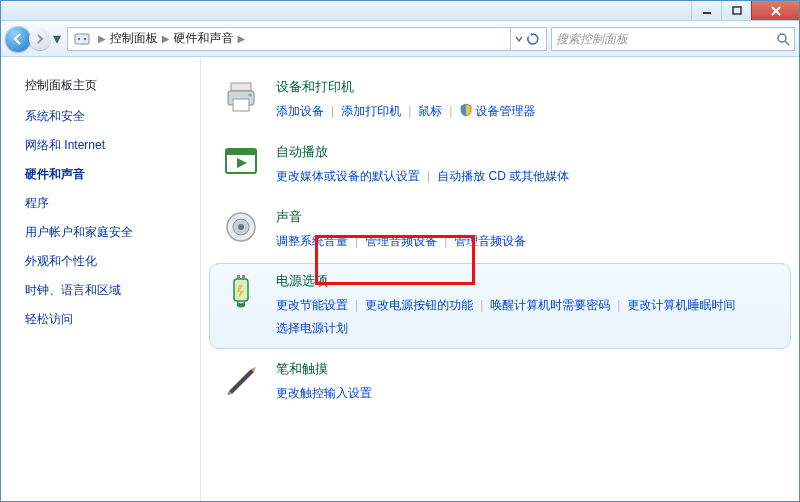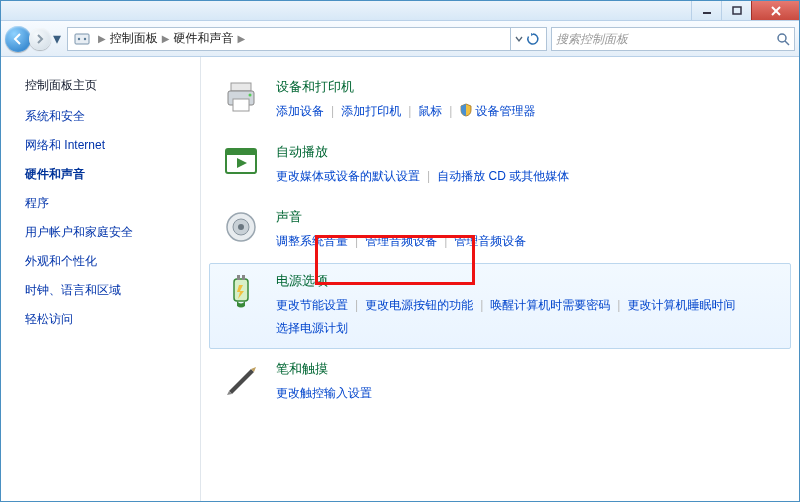--- a/index.html
+++ b/index.html
@@ -32,21 +32,21 @@
 
   
   .body { flex: 1; display: flex; min-height: 0; position: relative; }
   .sidebar { width: 200px; background: #fff; border-right: 1px solid #e0e6ec; padding: 20px 12px 10px 24px; font-size: 12px; }
   .sidebar-title { color: #0f172a; margin-bottom: 14px; font-size: 12px; }
   .sidebar-item { color: #0033aa; margin-bottom: 12px; cursor: pointer; }
   .sidebar-item.active { color: #003399; font-weight: bold; }
 
   .content { flex: 1; overflow-y: auto; padding: 12px 8px 12px 8px; font-size: 12px; position: relative; }
   .category { display: flex; padding: 8px 12px; gap: 16px; border: 1px solid transparent; margin-bottom: 2px; }
-  .category.highlight { background: linear-gradient(to bottom, #f2f9ff, #eaf4ff); border: 1px solid #bcd7ee; border-radius: 2px; }
+  .category.highlight { background: linear-gradient(to bottom, #f2f9ff, #eaf4ff); border: 1px solid #bcd7ee; border-radius: 10px; }
   .cat-icon { width: 38px; height: 38px; flex-shrink: 0; display: flex; align-items: center; justify-content: center; }
   .cat-body { flex: 1; }
   .cat-title { color: #006633; font-size: 13px; margin-bottom: 4px; cursor: pointer; }
   .cat-links { line-height: 1.9; }
   .cat-links a { color: #0044cc; text-decoration: none; cursor: pointer; white-space: nowrap; }
   .link-sep { color: #bbb; margin: 0 7px; }
 
   
   .content::-webkit-scrollbar { width: 17px; }
   .content::-webkit-scrollbar-track { background: #f0f0f0; border-left: 1px solid #ddd; }

